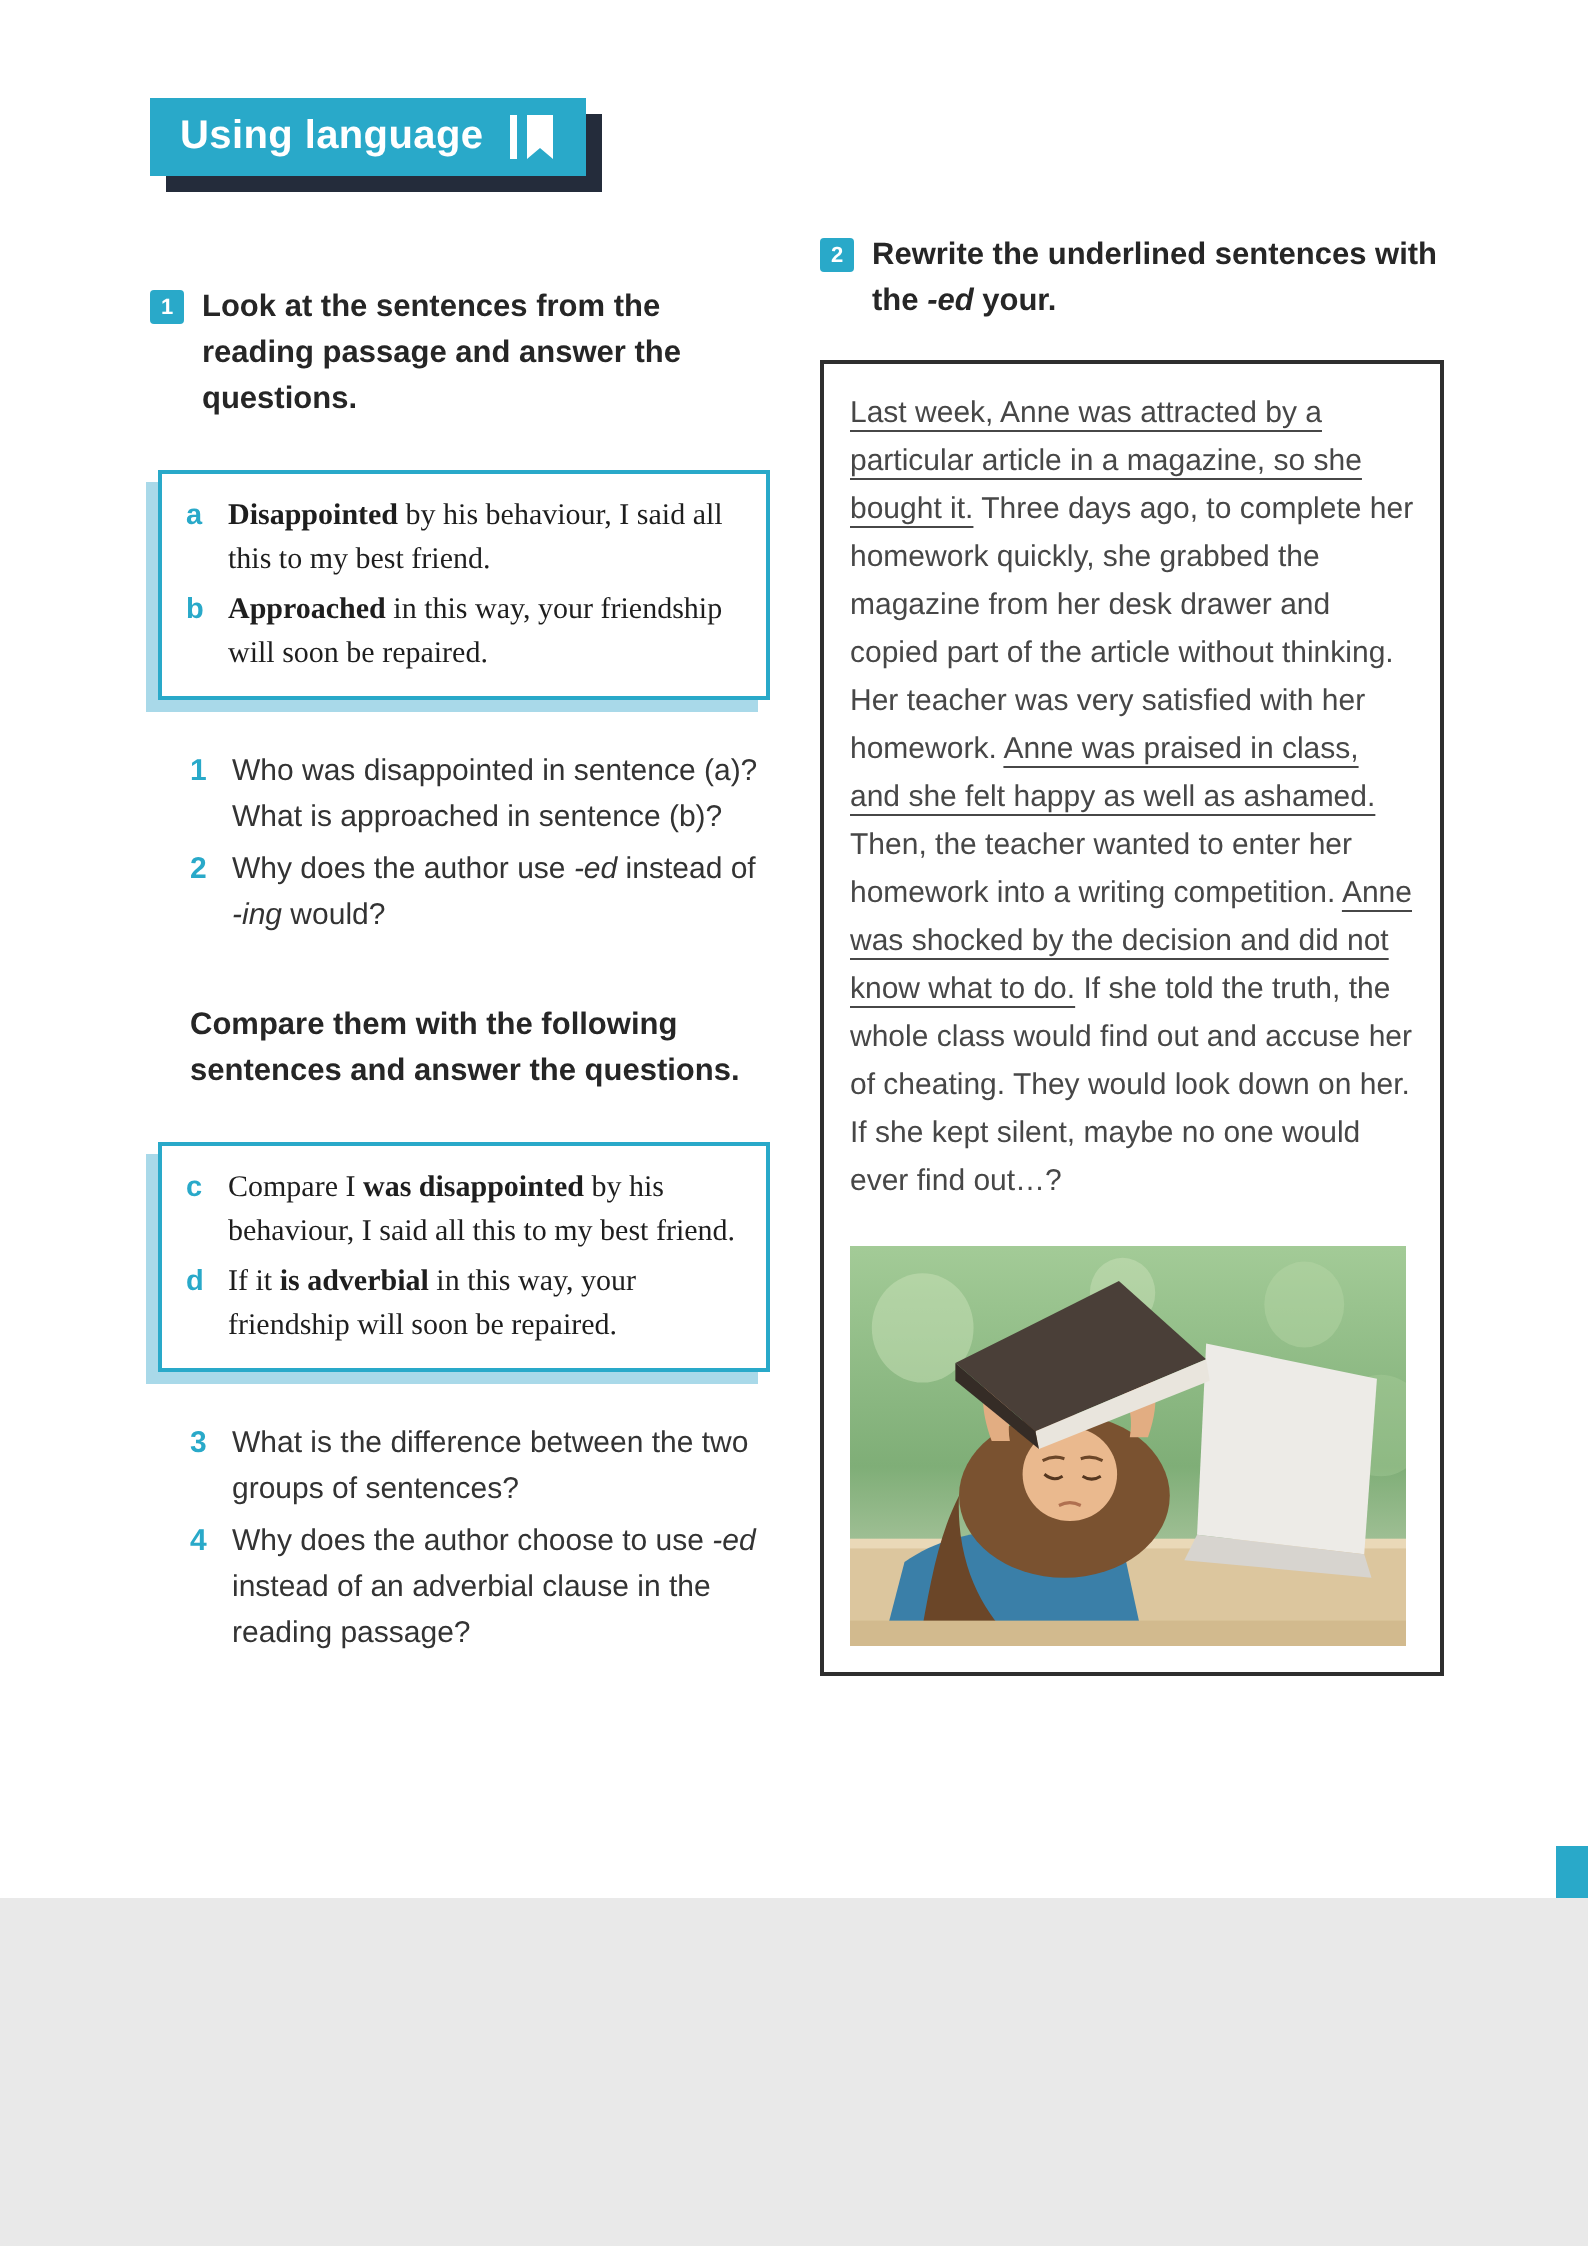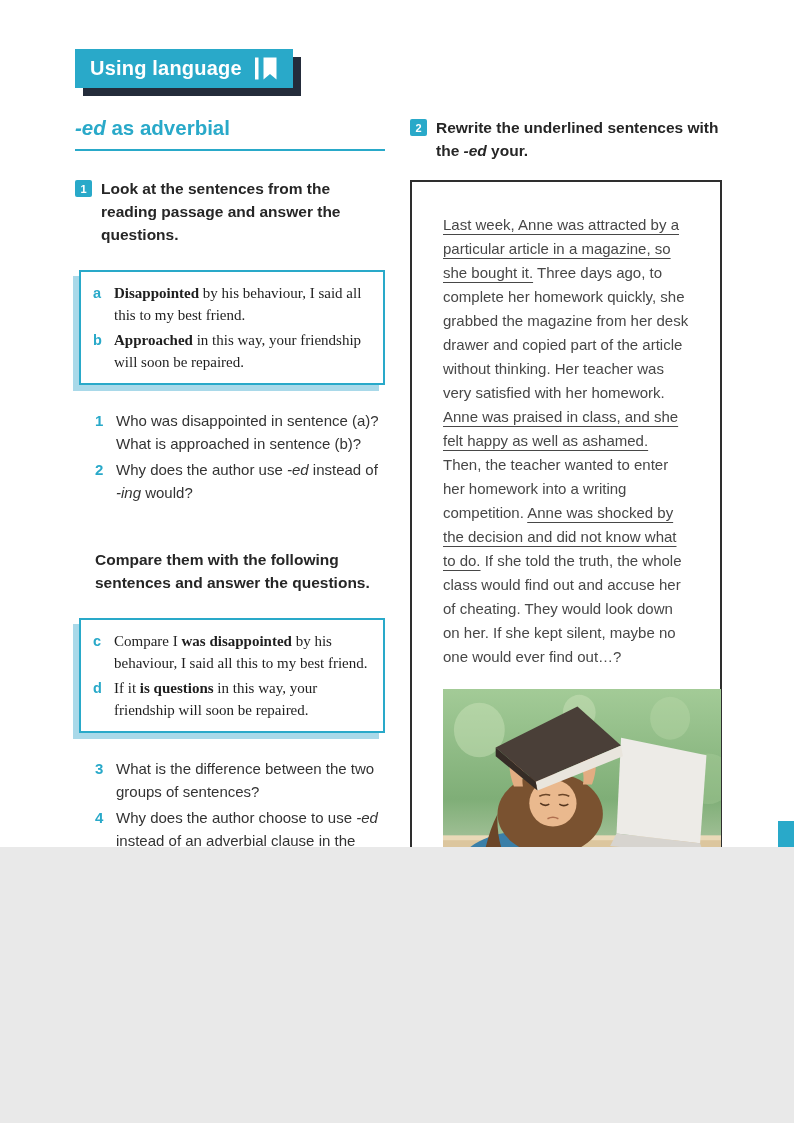--- a/index.html
+++ b/index.html
@@ -1,18 +1,18 @@
 <!DOCTYPE html>
 <html style="--teal: #29a9c9; --navy: #242c3b; --lightteal: #a9d9e9; --ink: #262626; --passage: #474747;"><head>
 <meta charset="utf-8">
 <style>
   * { margin:0; padding:0; box-sizing:border-box; }
   html,body { background:#e9e9e9; }
   body { font-family:"Liberation Sans", sans-serif; color:var(--ink); }
-  .page { position:relative; width:794px; height:847px; background:#fff; margin:0 auto; overflow:hidden; }
+  .page { position:relative; width:794px; height:949px; background:#fff; margin:0 auto; overflow:hidden; }
 
   
   .banner { position:absolute; left:75px; top:49px; }
   .banner::after { content:""; position:absolute; left:8px; top:8px; width:100%; height:100%; background:var(--navy); z-index:0; }
   .banner-box { position:relative; z-index:1; display:flex; align-items:center; gap:13px;
                 background:var(--teal); color:#fff; font-weight:bold; font-size:20px;
                 padding:8px 13px 8px 15px; letter-spacing:.2px; }
   .banner-icon { display:block; }
 
   
@@ -36,28 +36,28 @@
   .sent-row { display:flex; gap:8px; font-family:"Liberation Serif", serif;
               font-size:15px; line-height:22px; color:#1e1e1e; }
   .letter { flex:none; width:13px; font-family:"Liberation Sans", sans-serif;
             color:var(--teal); font-weight:bold; font-size:14.5px; line-height:22px; }
 
   
   .q-list { margin:24px 0 0 20px; display:flex; flex-direction:column; gap:3px; }
   .q-row { display:flex; gap:8px; font-size:15px; line-height:23px; color:#333; }
   .q-num { flex:none; width:13px; color:var(--teal); font-weight:bold; }
 
-  .bold-note { margin:44px 0 0 20px; font-weight:bold; font-size:15.5px; line-height:23px; color:var(--ink); }
+  .bold-note { margin:32px 0 0 20px; font-weight:bold; font-size:15.5px; line-height:23px; color:var(--ink); }
 
   .seg-b { font-weight:bold;text-align:right; }
   .seg-i { font-style:italic; }
   .seg-u { text-decoration:underline; text-underline-offset:4px; }
 
   
-  .passage-box { margin-top:18px; border:2px solid #2e2e2e; background:#fff; padding:31px; }
+  .passage-box { margin-top:18px; border:2px solid #2e2e2e; background:#fff; padding:13px; }
   .passage { font-size:15px; line-height:24px; color:var(--passage); }
   .final-q { margin-top:24px; }
   .photo { display:block; margin-top:20px; width:278px; height:200px; }
 
   
   .page-num { position:absolute; left:75px; top:1061px; font-size:15px; font-weight:bold; color:var(--ink); }
   .unit-label { position:absolute; left:127px; top:1063px; font-size:13px; font-weight:bold;
                 color:var(--teal); letter-spacing:.3px; }
   .corner-tab { position:absolute; right:0; bottom:0; width:16px; height:26px; background:var(--teal); }
 </style>
@@ -71,21 +71,20 @@
       <span>Using language</span>
       <svg class="banner-icon" width="25" height="23" viewBox="0 0 25 23">
         <rect x="0" y="0.5" width="3.5" height="22" fill="#ffffff"></rect>
         <path d="M8.5 0.5 h13 v22 l-6.5 -5.5 -6.5 5.5 z" fill="#ffffff"></path>
       </svg>
     </div>
   </div>
 
   <div class="col-left">
 
-    <h2 class="section-heading"><span class="seg-i">-ed</span><span> as adverbial</span></h2>
 
     <div class="ex-row">
       <span class="num-box">1</span>
       <span class="ex-text">Look at the sentences from the reading passage and answer the questions.</span>
     </div>
 
     <div class="teal-box">
         <div class="sent-row">
           <span class="letter">a</span>
           <span><span class="seg-b">Disappointed</span><span> by his behaviour, I said all this to my best friend.</span></span>
@@ -109,21 +108,21 @@
 
     <p class="bold-note">Compare them with the following sentences and answer the questions.</p>
 
     <div class="teal-box">
         <div class="sent-row">
           <span class="letter">c</span>
           <span><span>Compare I </span><span class="seg-b">was disappointed</span><span> by his behaviour, I said all this to my best friend.</span></span>
         </div>
         <div class="sent-row">
           <span class="letter">d</span>
-          <span><span>If it </span><span class="seg-b">is questions</span><span> in this way, your friendship will soon be repaired.</span></span>
+          <span><span>If it </span><span class="seg-b">is adverbial</span><span> in this way, your friendship will soon be repaired.</span></span>
         </div>
       </div>
 
     <div class="q-list">
         <div class="q-row">
           <span class="q-num">3</span>
           <span><span>What is the difference between the two groups of sentences?</span></span>
         </div>
         <div class="q-row">
           <span class="q-num">4</span>

